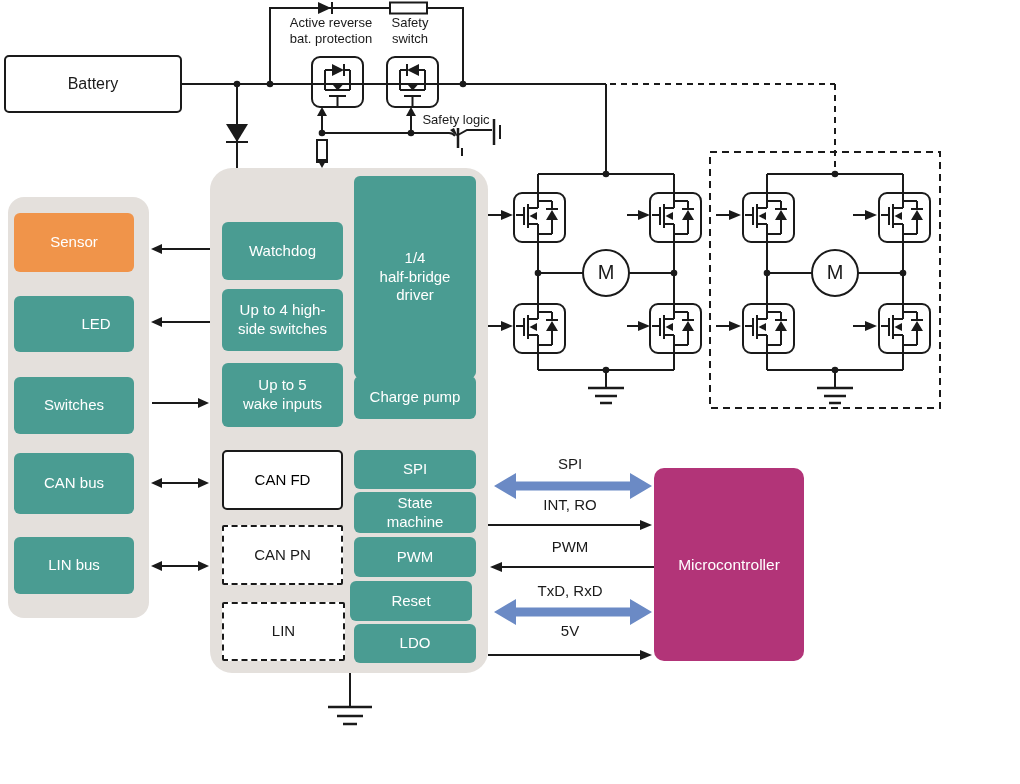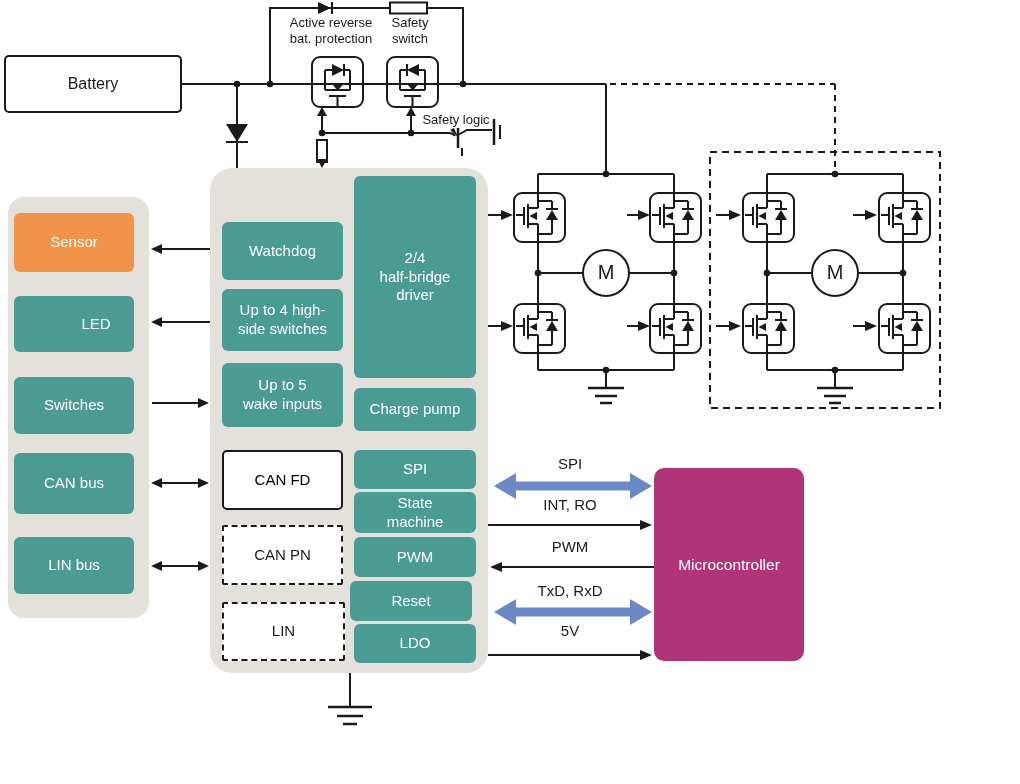--- a/index.html
+++ b/index.html
@@ -212,24 +212,24 @@
 
     <div class="abs box teal" style="left:12px;top:54px;width:121px;height:58px;">Watchdog</div>
     <div class="abs box teal" style="left:12px;top:121px;width:121px;height:62px;">Up to 4 high-
 side switches</div>
     <div class="abs box teal" style="left:12px;top:195px;width:121px;height:64px;">Up to 5
 wake inputs</div>
     <div class="abs box outline" style="left:12px;top:282px;width:121px;height:60px;">CAN FD</div>
     <div class="abs box dashedb" style="left:12px;top:357px;width:121px;height:60px;">CAN PN</div>
     <div class="abs box dashedb" style="left:12px;top:434px;width:123px;height:59px;">LIN</div>
 
-    <div class="abs box teal" style="left:144px;top:8px;width:122px;height:202px;">2/4
+    <div class="abs box teal" style="left:144px;top:8px;width:122px;height:202px;">1/4
 half-bridge
 driver</div>
-    <div class="abs box teal" style="left:144px;top:220px;width:122px;height:43px;">Charge pump</div>
+    <div class="abs box teal" style="left:144px;top:208px;width:122px;height:43px;">Charge pump</div>
     <div class="abs box teal" style="left:144px;top:282px;width:122px;height:39px;">SPI</div>
     <div class="abs box teal" style="left:144px;top:324px;width:122px;height:41px;">State
 machine</div>
     <div class="abs box teal" style="left:144px;top:369px;width:122px;height:40px;">PWM</div>
     <div class="abs box teal" style="left:140px;top:413px;width:122px;height:40px;">Reset</div>
     <div class="abs box teal" style="left:144px;top:456px;width:122px;height:39px;">LDO</div>
   </div>
 
   <div class="abs m-label" style="left:586px;top:261px;width:40px;">M</div>
   <div class="abs m-label" style="left:815px;top:261px;width:40px;">M</div>

